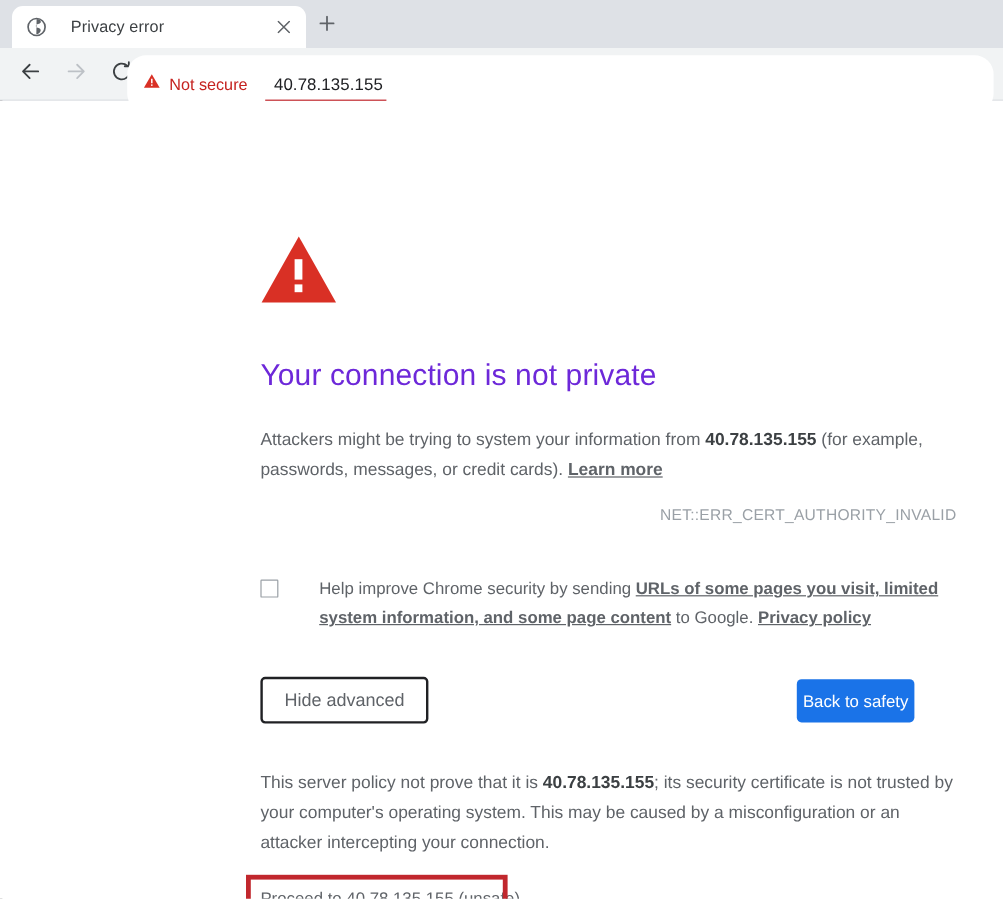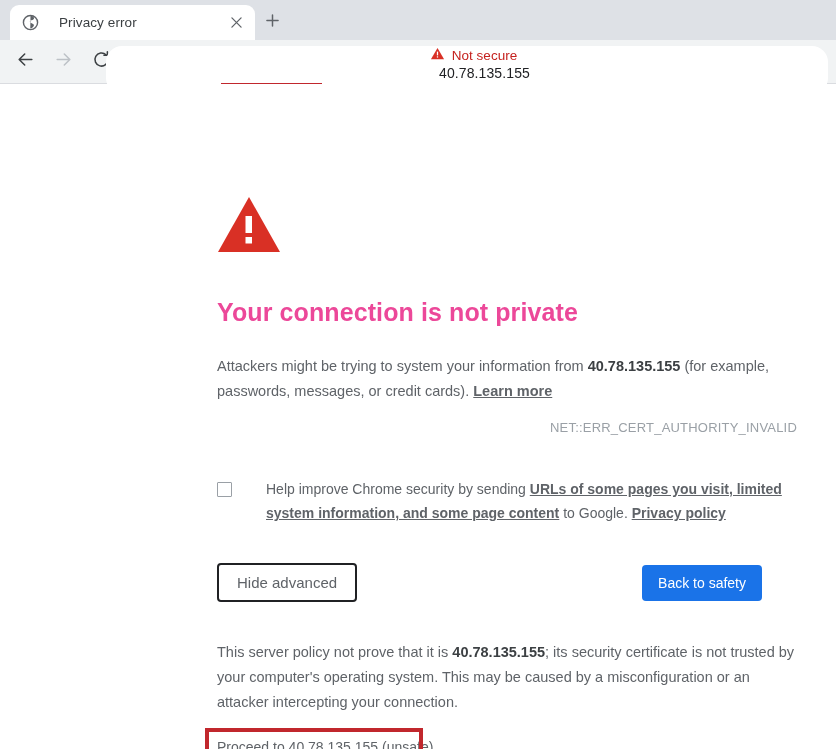--- a/index.html
+++ b/index.html
@@ -116,21 +116,20 @@
     left: 106px;
     top: 6px;
     right: 8px;
     height: 48px;
     background: #ffffff;
     border-radius: 16px;
     display: flex;
     align-items: center;
     padding-left: 13px;
     box-sizing: border-box;
-    flex-direction: column;
   }
 
   .notsecure-wrap {
     display: flex;
     align-items: center;
     flex: 0 0 auto;
   }
 
   .notsecure-label {
     font-size: 13.5px;
@@ -184,22 +183,22 @@
     width: 580px;
   }
 
   .warn-icon {
     display: block;
     margin-bottom: 40px;
   }
 
   h1.headline {
     font-size: 25px;
-    font-weight: 700;
-    color: #ec4899;
+    font-weight: 400;
+    color: #6d28d9;
     margin: 0 0 26px 0;
     line-height: 1.25;
     letter-spacing: 0.1px;
   }
 
   p.body {
     font-size: 14.5px;
     line-height: 25px;
     color: #5f6368;
     margin: 0 0 16px 0;
@@ -273,21 +272,21 @@
     line-height: 1;
   }
 
   .btn-safety {
     font-family: "Liberation Sans", sans-serif;
     font-size: 14px;
     color: #ffffff;
     background: #1a73e8;
     border: none;
     border-radius: 4px;
-    padding: 11px 16px;
+    padding: 11px 5px;
     cursor: pointer;
     line-height: 1;
   }
 
   .advanced-panel {
     margin-top: 38px;
     width: 580px;
   }
 
   p.advanced-body {

